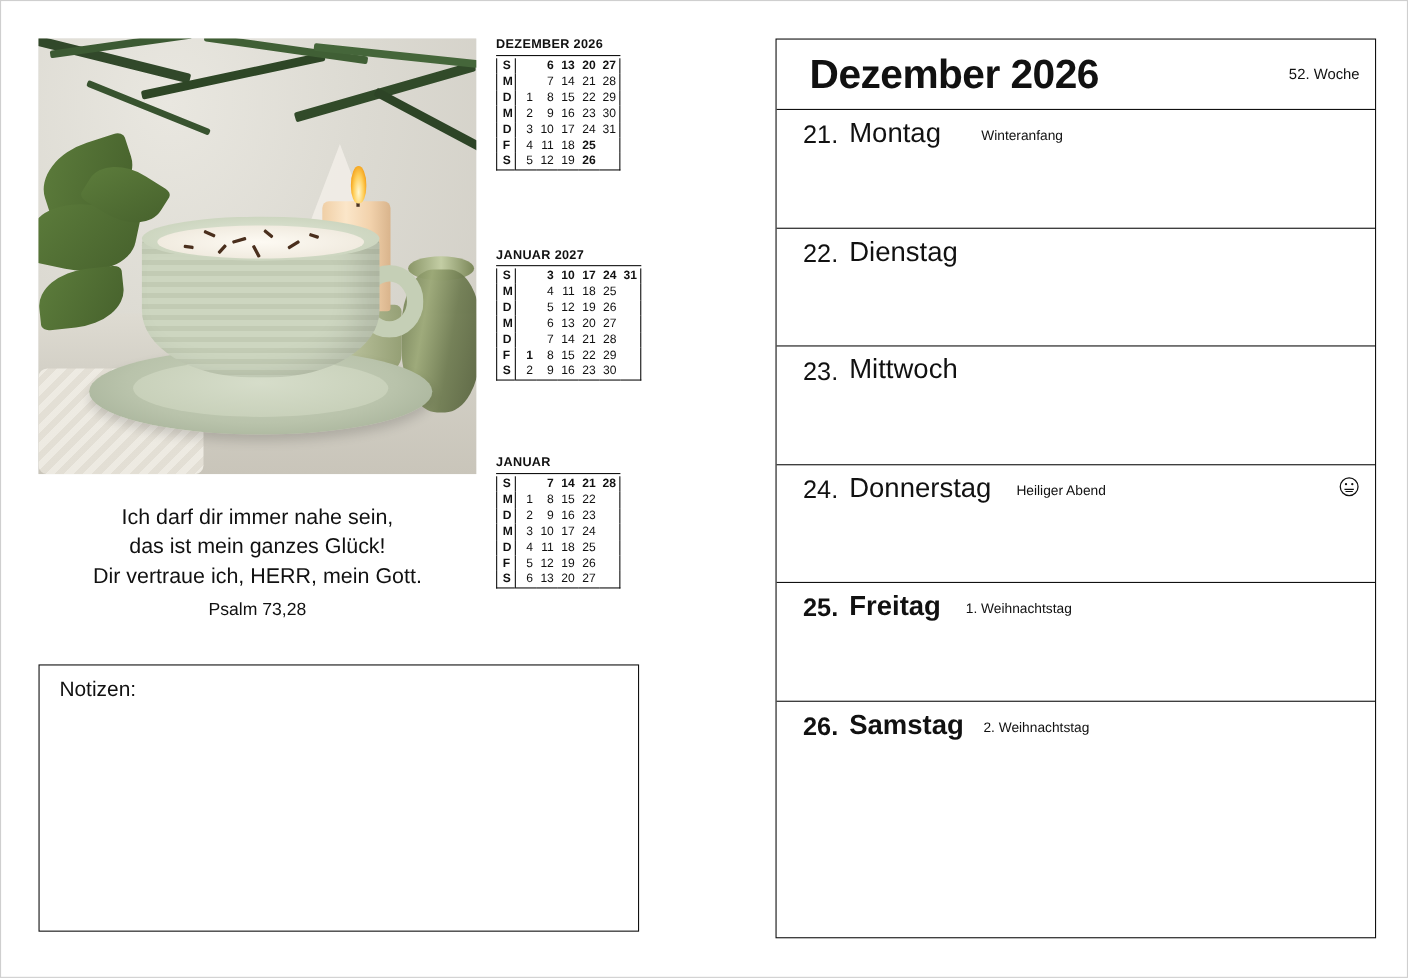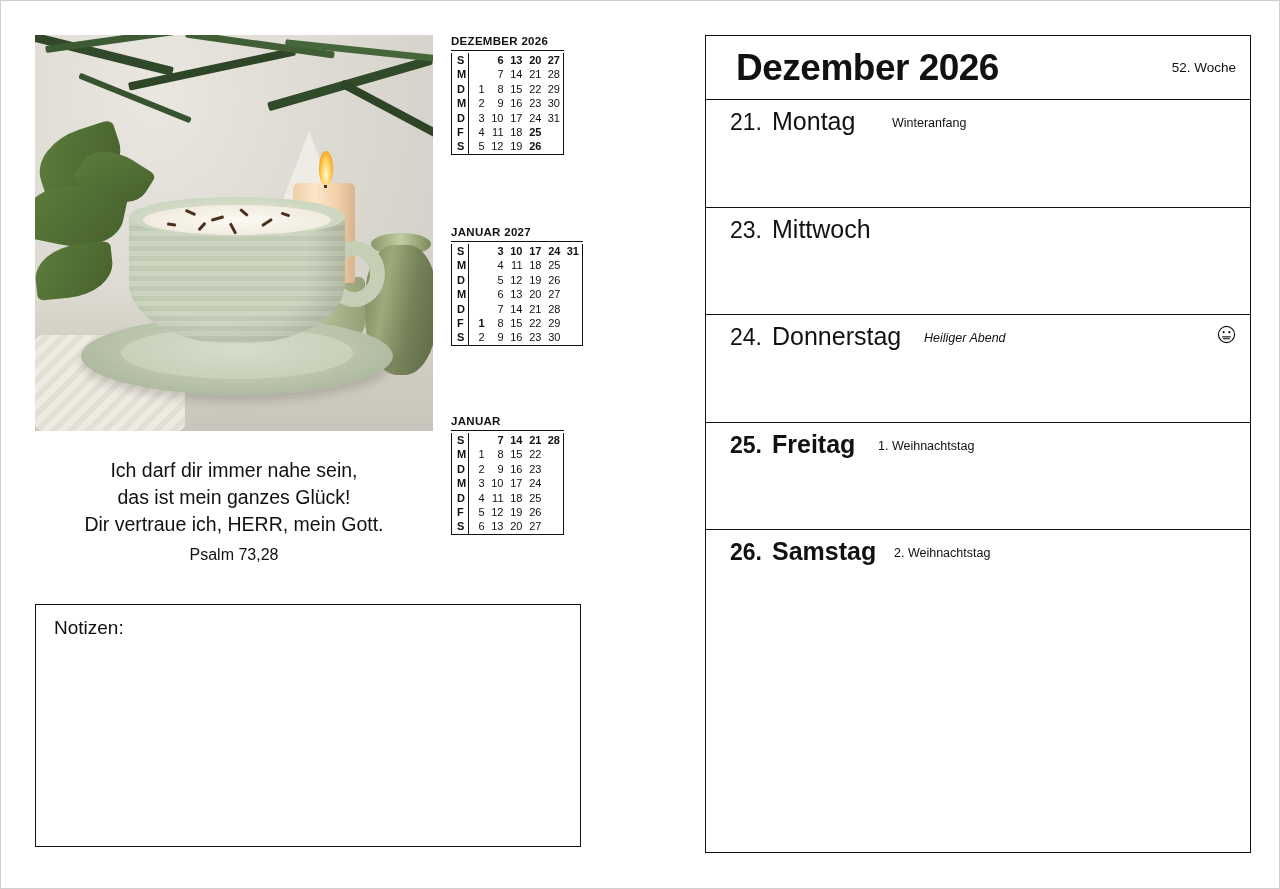--- a/index.html
+++ b/index.html
@@ -539,27 +539,31 @@
       <div id="month-title">Dezember 2026</div>
       <div id="week-number">52. Woche</div>
     </div>
     <div id="days-container">
         <div class="day-row">
           <div class="day-num">21.</div>
           <div class="day-name">Montag</div>
           <div class="day-note" style="left: 172px; margin-left: 14px;">Winteranfang</div>
         </div>
         <div class="day-row">
+          <div class="day-num">22.</div>
+          <div class="day-name">Dienstag</div>
+        </div>
+        <div class="day-row">
           <div class="day-num">23.</div>
           <div class="day-name">Mittwoch</div>
         </div>
         <div class="day-row">
           <div class="day-num">24.</div>
           <div class="day-name">Donnerstag</div>
-          <div class="day-note" style="left: 218px; font-style: italic;">Heiliger Abend</div>
+          <div class="day-note" style="left: 218px;">Heiliger Abend</div>
           <div class="moon-icon"><svg viewBox="0 0 20 20" width="19" height="19">
               <circle cx="10" cy="10" r="8.5" fill="none" stroke="#111" stroke-width="1.2"></circle>
               <circle cx="7" cy="7.5" r="1.1" fill="#111"></circle>
               <circle cx="13" cy="7.5" r="1.1" fill="#111"></circle>
               <path d="M5.5 12.5 H14.5" stroke="#111" stroke-width="1.2" fill="none"></path>
               <path d="M6.5 14.5 H13.5" stroke="#111" stroke-width="1.1" fill="none"></path>
             </svg></div>
         </div>
         <div class="day-row weekend">
           <div class="day-num">25.</div>

